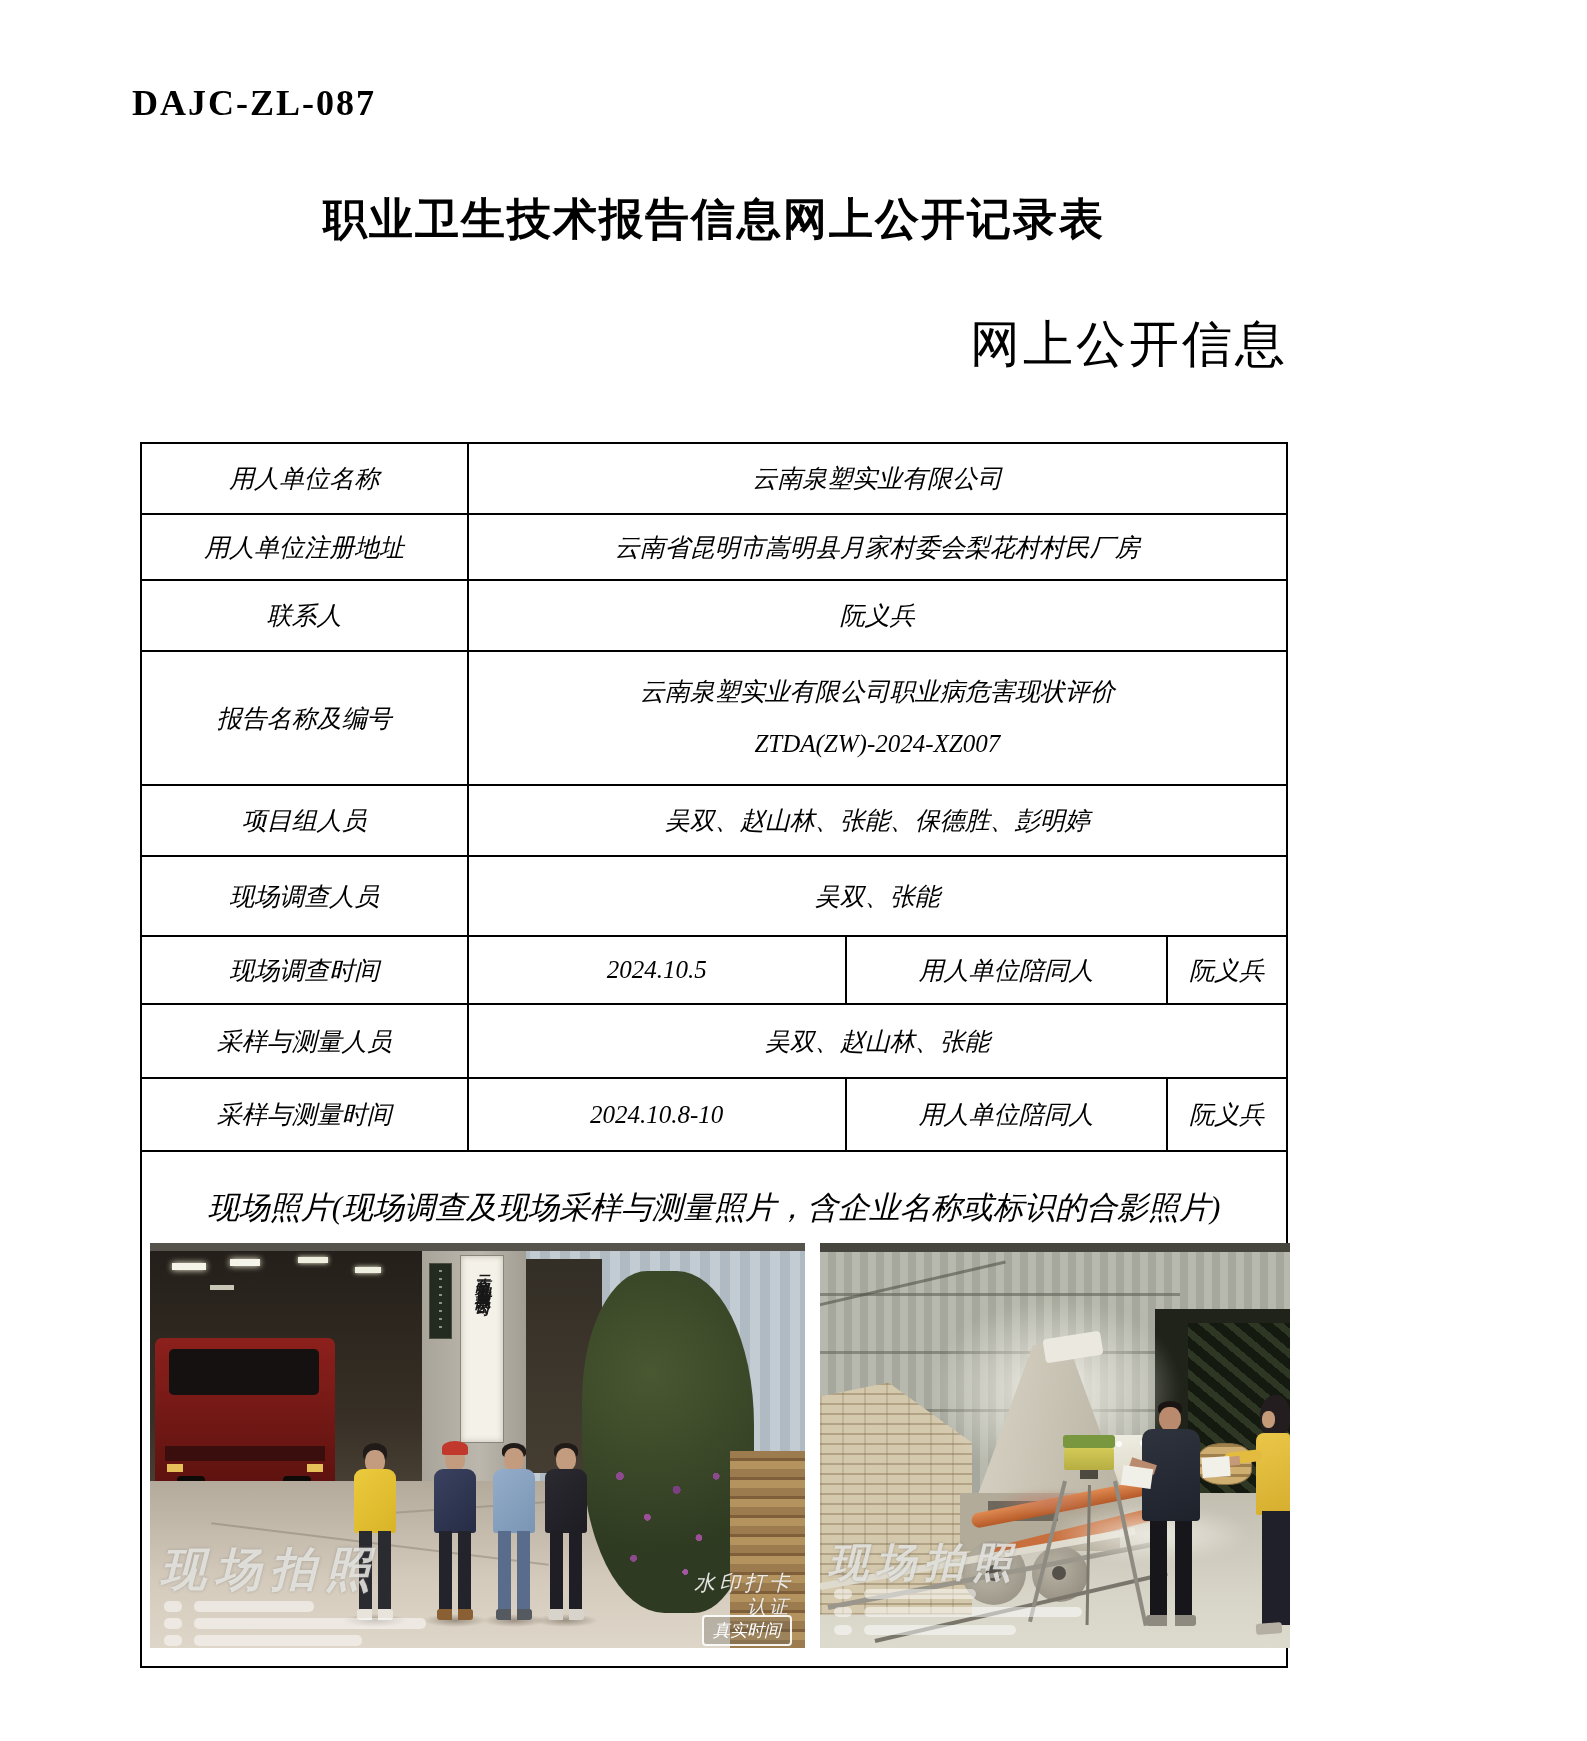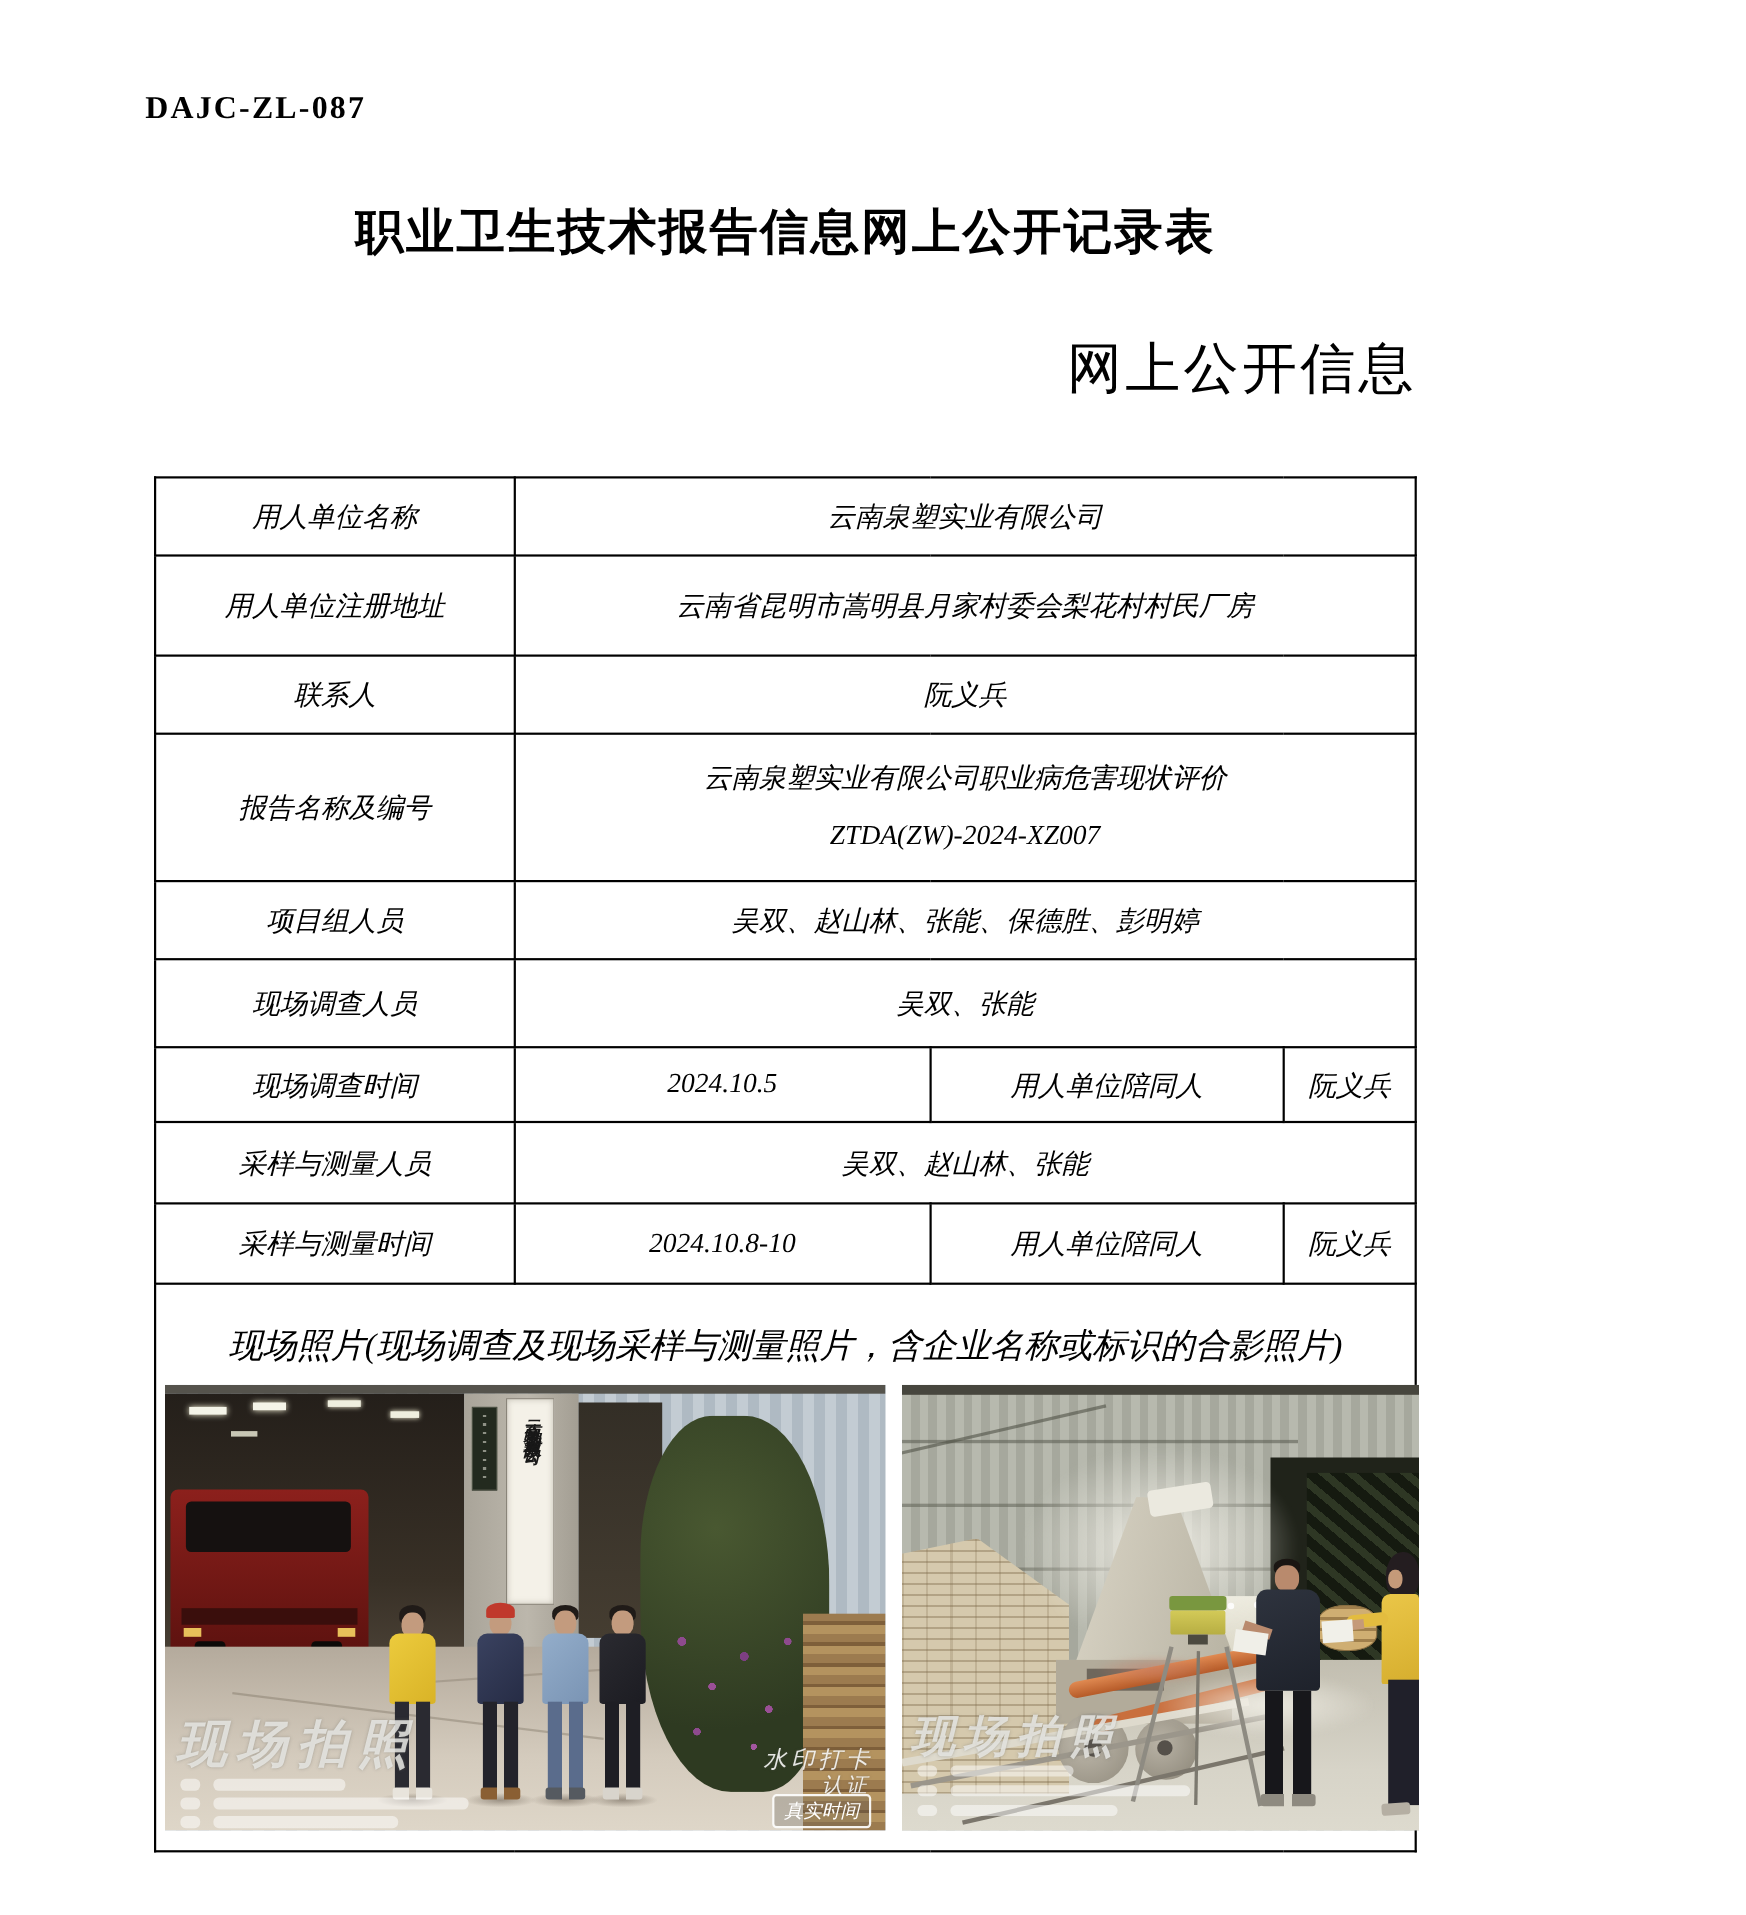--- a/index.html
+++ b/index.html
@@ -1,19 +1,19 @@
 <!DOCTYPE html>
 <html><head>
 <meta charset="utf-8">
 <style>
   * { margin:0; padding:0; box-sizing:border-box; }
   body { background:#ffffff; font-family:"Liberation Serif","DejaVu Serif",serif; color:#000; }
   .page { position:relative; width:1587px; height:1741px; background:#fff; overflow:hidden; }
   .content { margin-left:140px; width:1148px; padding-top:82px; }
-  .doc-code { font-size:29px; font-weight:600; letter-spacing:2px; margin-left:-8px; }
+  .doc-code { font-size:36px; font-weight:600; letter-spacing:2px; margin-left:-8px; }
   .title { margin-top:66px; text-align:center; font-size:44px; font-weight:700; letter-spacing:2px; }
   .subtitle { margin-top:62px; text-align:right; font-size:50px; font-weight:400; letter-spacing:3px; }
 
   table.info { margin-top:64px; width:1148px; border-collapse:collapse; table-layout:fixed;font-style:italic; }
   table.info td { border:2px solid #000; text-align:center; vertical-align:middle; font-size:25px; padding:2px 6px; }
   td.cap-cell { text-align:left; vertical-align:top; padding:0; }
   .caption { font-size:31px; padding:16px 6px 8px 6px; }
   .two-line div { line-height:52px; }
 
   .photos-row { display:flex; gap:15px; padding:6px 2px 0 2px; }
@@ -68,21 +68,21 @@
           <col style="width:28.5%">
           <col style="width:33%">
           <col style="width:28%">
           <col style="width:10.5%">
         </colgroup>
       <tbody>
           <tr style="height:71px">
         <td>用人单位名称</td>
         <td colspan="3">云南泉塑实业有限公司</td>
       </tr>
-      <tr style="height:91px">
+      <tr style="height:66px">
         <td>用人单位注册地址</td>
         <td colspan="3">云南省昆明市嵩明县月家村委会梨花村村民厂房</td>
       </tr>
       <tr style="height:71px">
         <td>联系人</td>
         <td colspan="3">阮义兵</td>
       </tr>
       <tr style="height:134px">
         <td>报告名称及编号</td>
         <td colspan="3" class="two-line">

